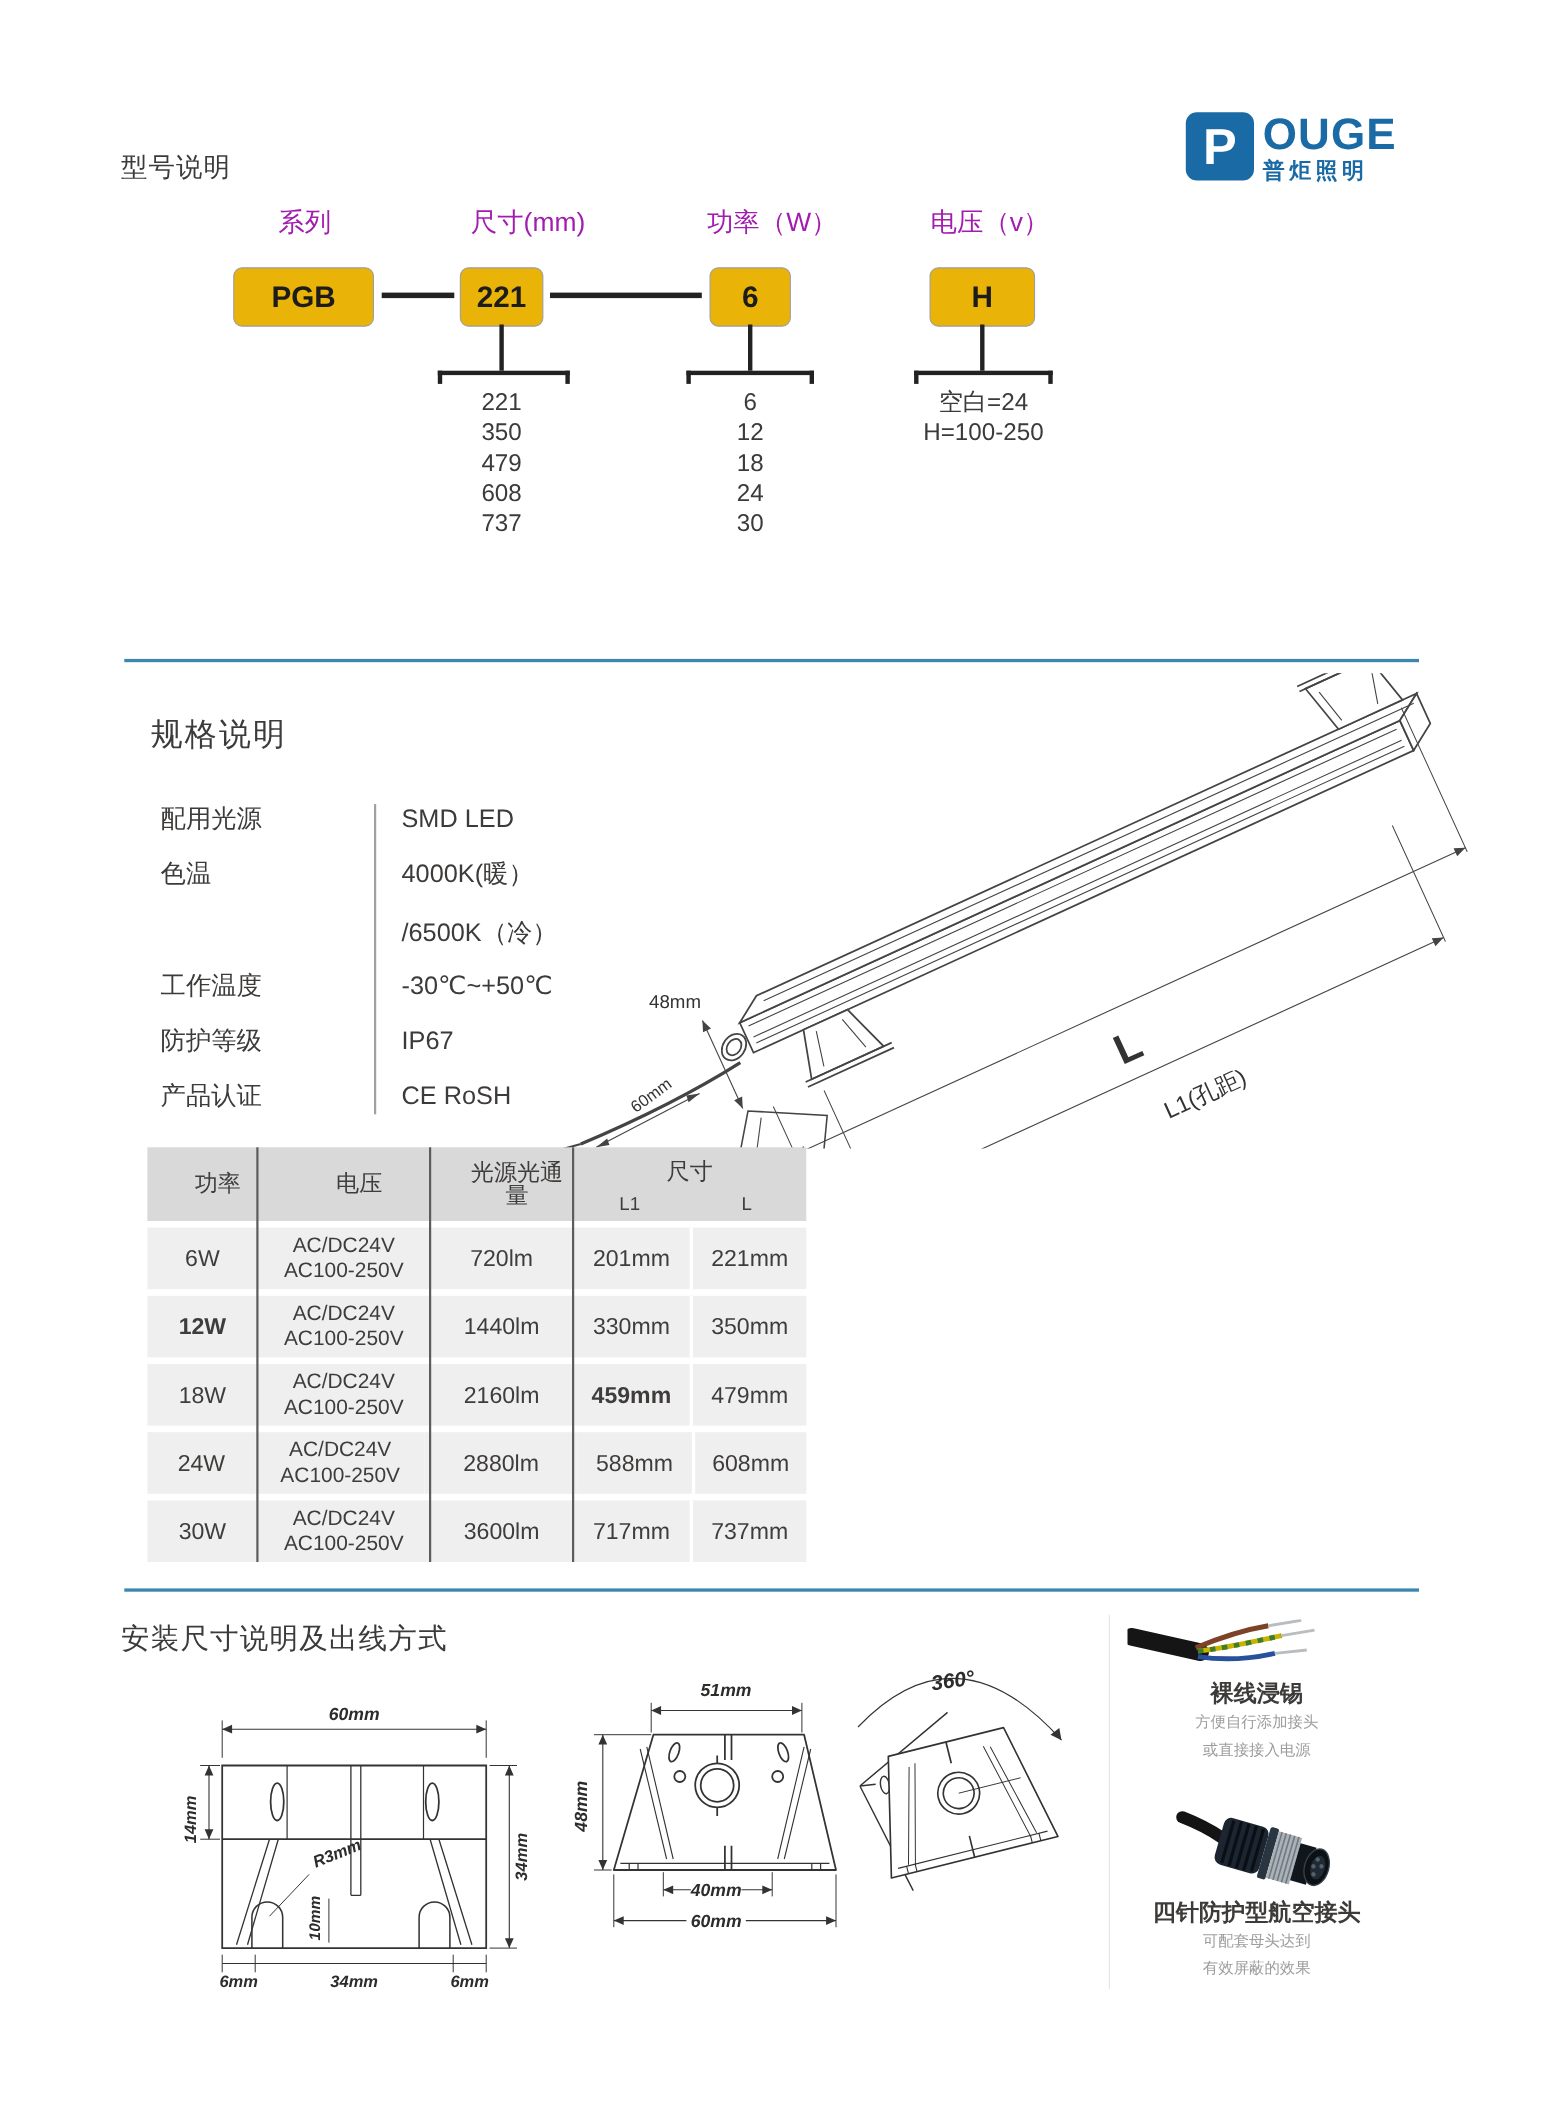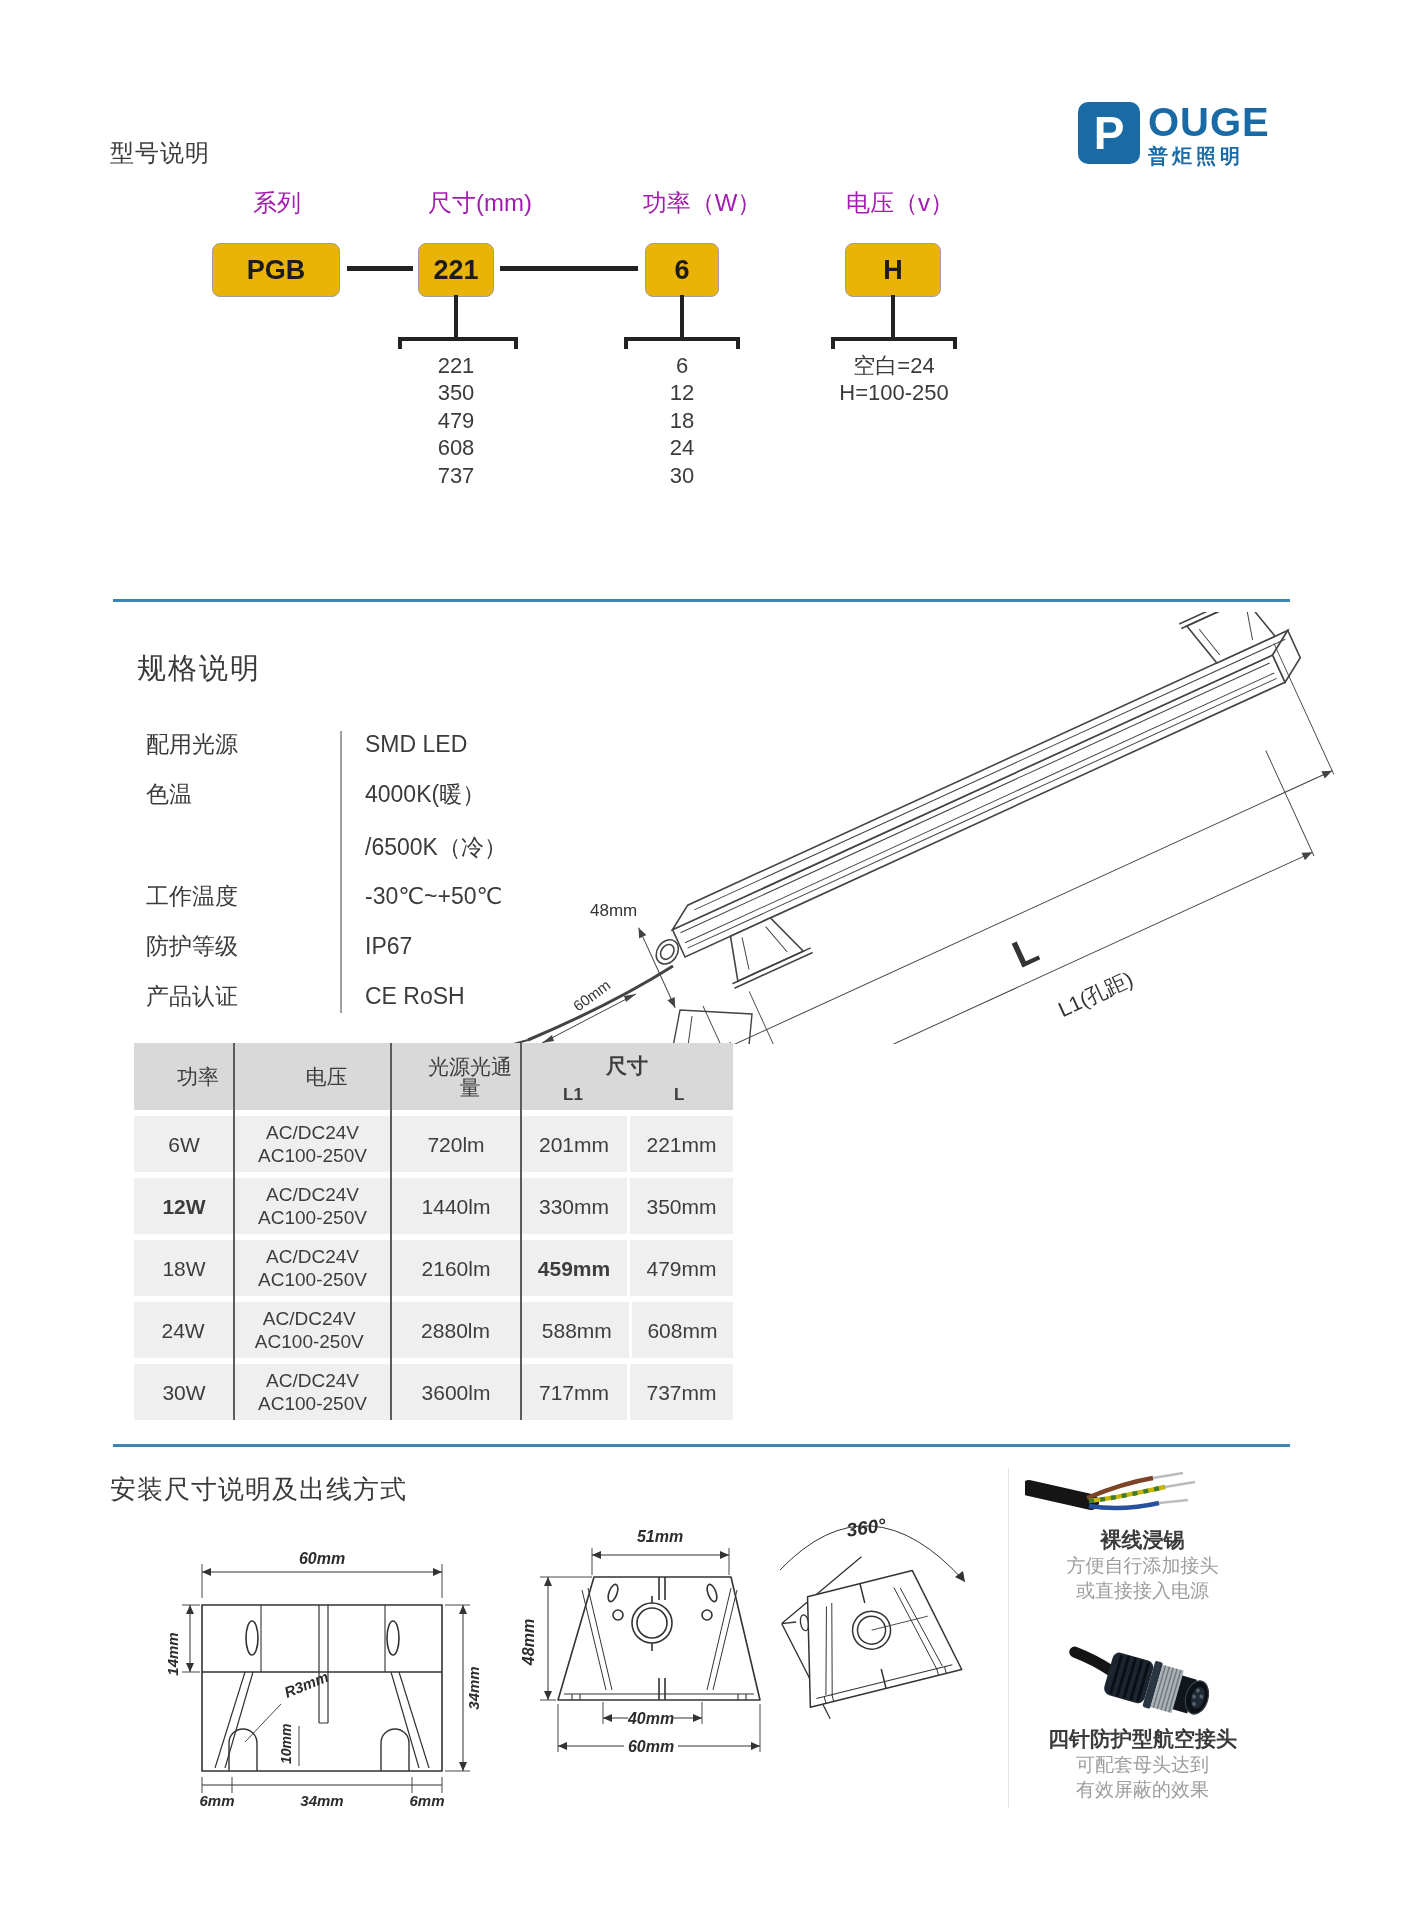--- a/index.html
+++ b/index.html
@@ -29,28 +29,28 @@
   
   .tbl{width:599px;}
   .trow{display:flex;}
   .tcell{display:flex;align-items:center;justify-content:center;text-align:center;
          font-size:21px;color:#3f3d3c;box-sizing:border-box;}
   .thead-row .tcell{background:#d9d9d9;padding-left:28px;}
   .tdata .tcell{background:#efefef;}
   .tdata{margin-top:6px;height:56px;}
   .volt{font-size:19px;line-height:23px;}
   .sep{width:2px;background:#5c5c5c;}
-  .sizehead{position:relative;font-weight:bold;}
+  .sizehead{position:relative;}
   .sizehead .size-main{position:absolute;top:12px;left:0;width:100%;text-align:center;font-size:21px;}
   .sizehead .sub{position:absolute;bottom:7px;font-size:17px;}
   .lcell{border-left:3px solid #fff;}
   
   .inst-title{font-size:26px;color:#3b3b3b;letter-spacing:1px;}
   .photo-cap-title{font-size:21px;font-weight:bold;color:#3d3b3a;line-height:26px;}
-  .photo-cap{font-size:19px;color:#9d9d9d;line-height:25px;}
+  .photo-cap{font-size:14px;color:#9d9d9d;line-height:25px;}
   .txtblock{text-align:center;}
   svg text{font-family:"Liberation Sans","DejaVu Sans",sans-serif;}
   .dimt{font-style:italic;font-weight:bold;fill:#2e2c2b;}
 </style>
 </head>
 <body>
 
 <div class="page">
 
   <div class="abs sec-title" style="left:110px;top:141px;">型号说明</div>

